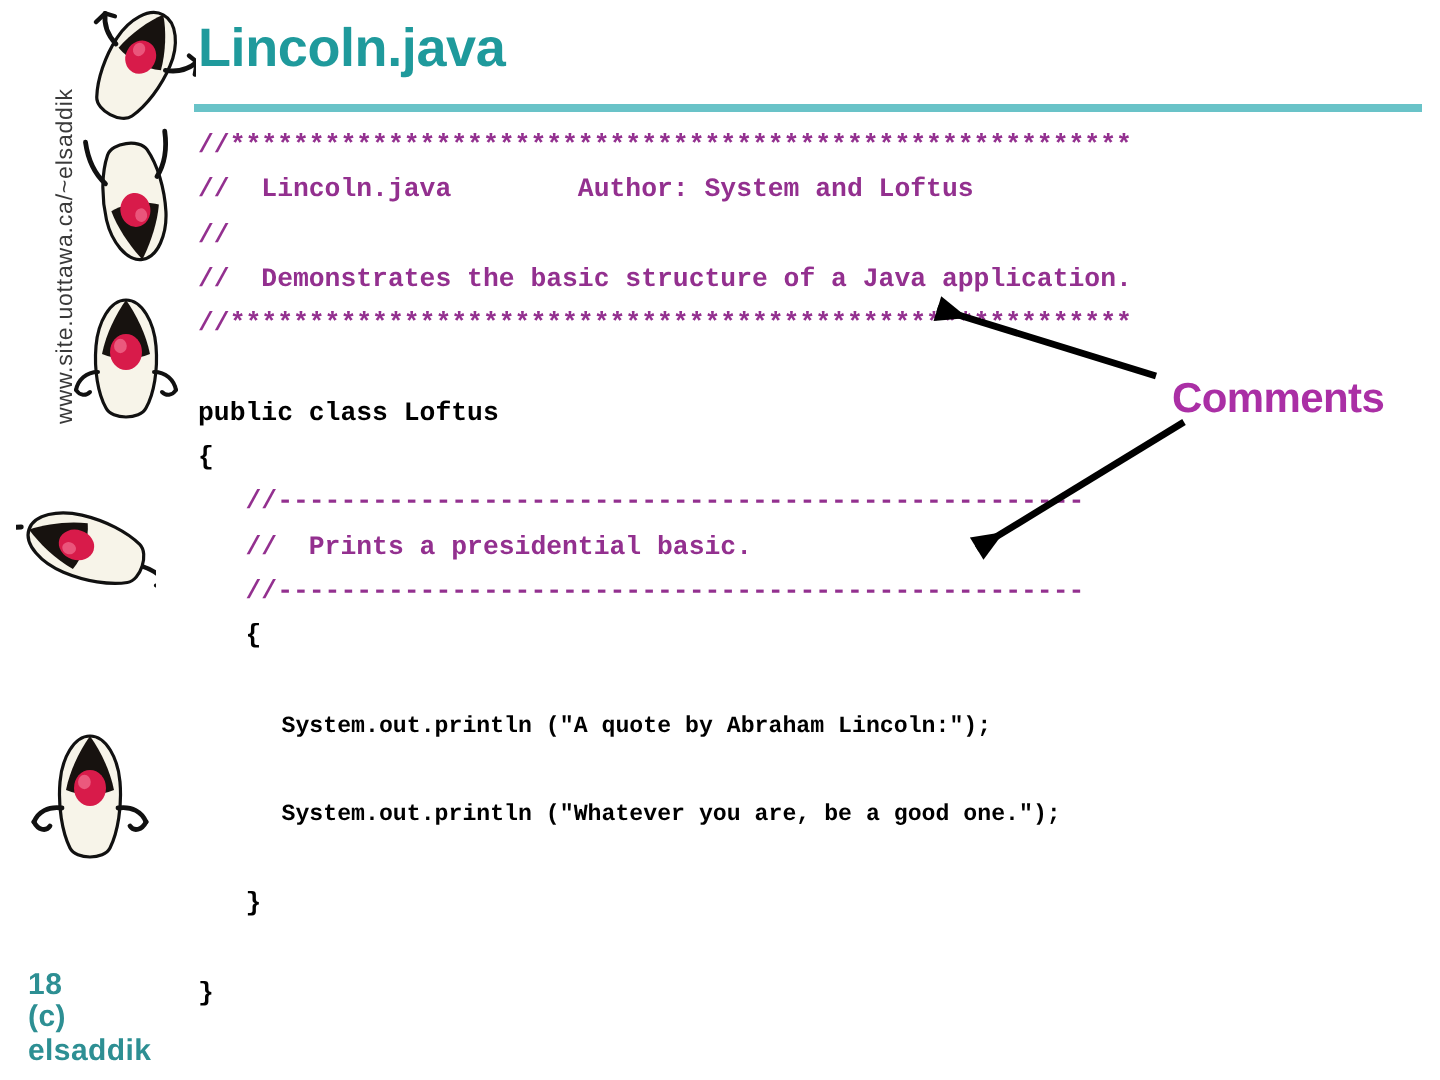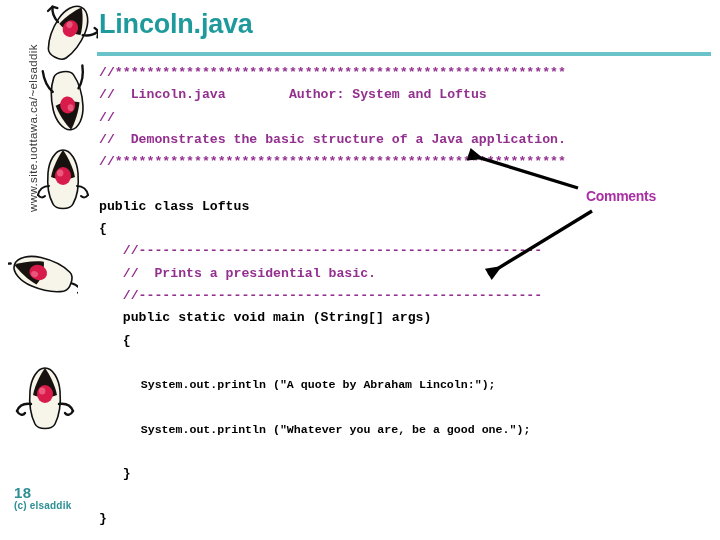--- a/index.html
+++ b/index.html
@@ -57,25 +57,24 @@
     font-size: 15px;
     font-weight: bold;
     color: #2d8f93;
     letter-spacing: 0.3px;
   }
   #footer-credit {
     position: absolute;
     left: 14px;
     top: 500px;
     font-family: "Liberation Sans", sans-serif;
-    font-size: 10px;
+    font-size: 15px;
     font-weight: bold;
     color: #2d8f93;
     letter-spacing: 0.2px;
-    text-align: right;
   }
 
   
   #page-title {
     position: absolute;
     left: 99px;
     top: 9px;
     font-family: "Liberation Sans", sans-serif;
     font-size: 27px;
     font-weight: bold;
@@ -118,21 +117,21 @@
   .blank { color: transparent; }
 
   
 
   
   #comments-label {
     position: absolute;
     left: 586px;
     top: 188px;
     font-family: "Liberation Sans", sans-serif;
-    font-size: 14px;
+    font-size: 21px;
     font-weight: bold;
     color: #aa2fa5;
     white-space: nowrap;
     letter-spacing: -0.3px;
     text-align: center;
   }
   #arrow-layer {
     position: absolute;
     left: 0; top: 0;
     width: 720px; height: 540px;
@@ -227,21 +226,20 @@
     <div class="code-line"><span class="cmt">//  Lincoln.java        Author: System and Loftus</span></div>
     <div class="code-line"><span class="cmt">//</span></div>
     <div class="code-line"><span class="cmt">//  Demonstrates the basic structure of a Java application.</span></div>
     <div class="code-line"><span class="cmt">//*********************************************************</span></div>
     <div class="code-line"><span class="blank">&nbsp;</span></div>
     <div class="code-line"><span class="code">public class Loftus</span></div>
     <div class="code-line"><span class="code">{</span></div>
     <div class="code-line"><span class="cmt">   //---------------------------------------------------</span></div>
     <div class="code-line"><span class="cmt">   //  Prints a presidential basic.</span></div>
     <div class="code-line"><span class="cmt">   //---------------------------------------------------</span></div>
-    <div class="code-line"><span class="code">   public static void main (String[] args)</span></div>
     <div class="code-line"><span class="code">   {</span></div>
     <div class="code-line"><span class="blank">&nbsp;</span></div>
     <div class="code-line"><span class="code" style="font-size: 11.6px;">      System.out.println ("A quote by Abraham Lincoln:");</span></div>
     <div class="code-line"><span class="blank">&nbsp;</span></div>
     <div class="code-line"><span class="code" style="font-size: 11.6px;">      System.out.println ("Whatever you are, be a good one.");</span></div>
     <div class="code-line"><span class="blank">&nbsp;</span></div>
     <div class="code-line"><span class="code">   }</span></div>
     <div class="code-line"><span class="blank">&nbsp;</span></div>
     <div class="code-line"><span class="code">}</span></div>
   </div>

